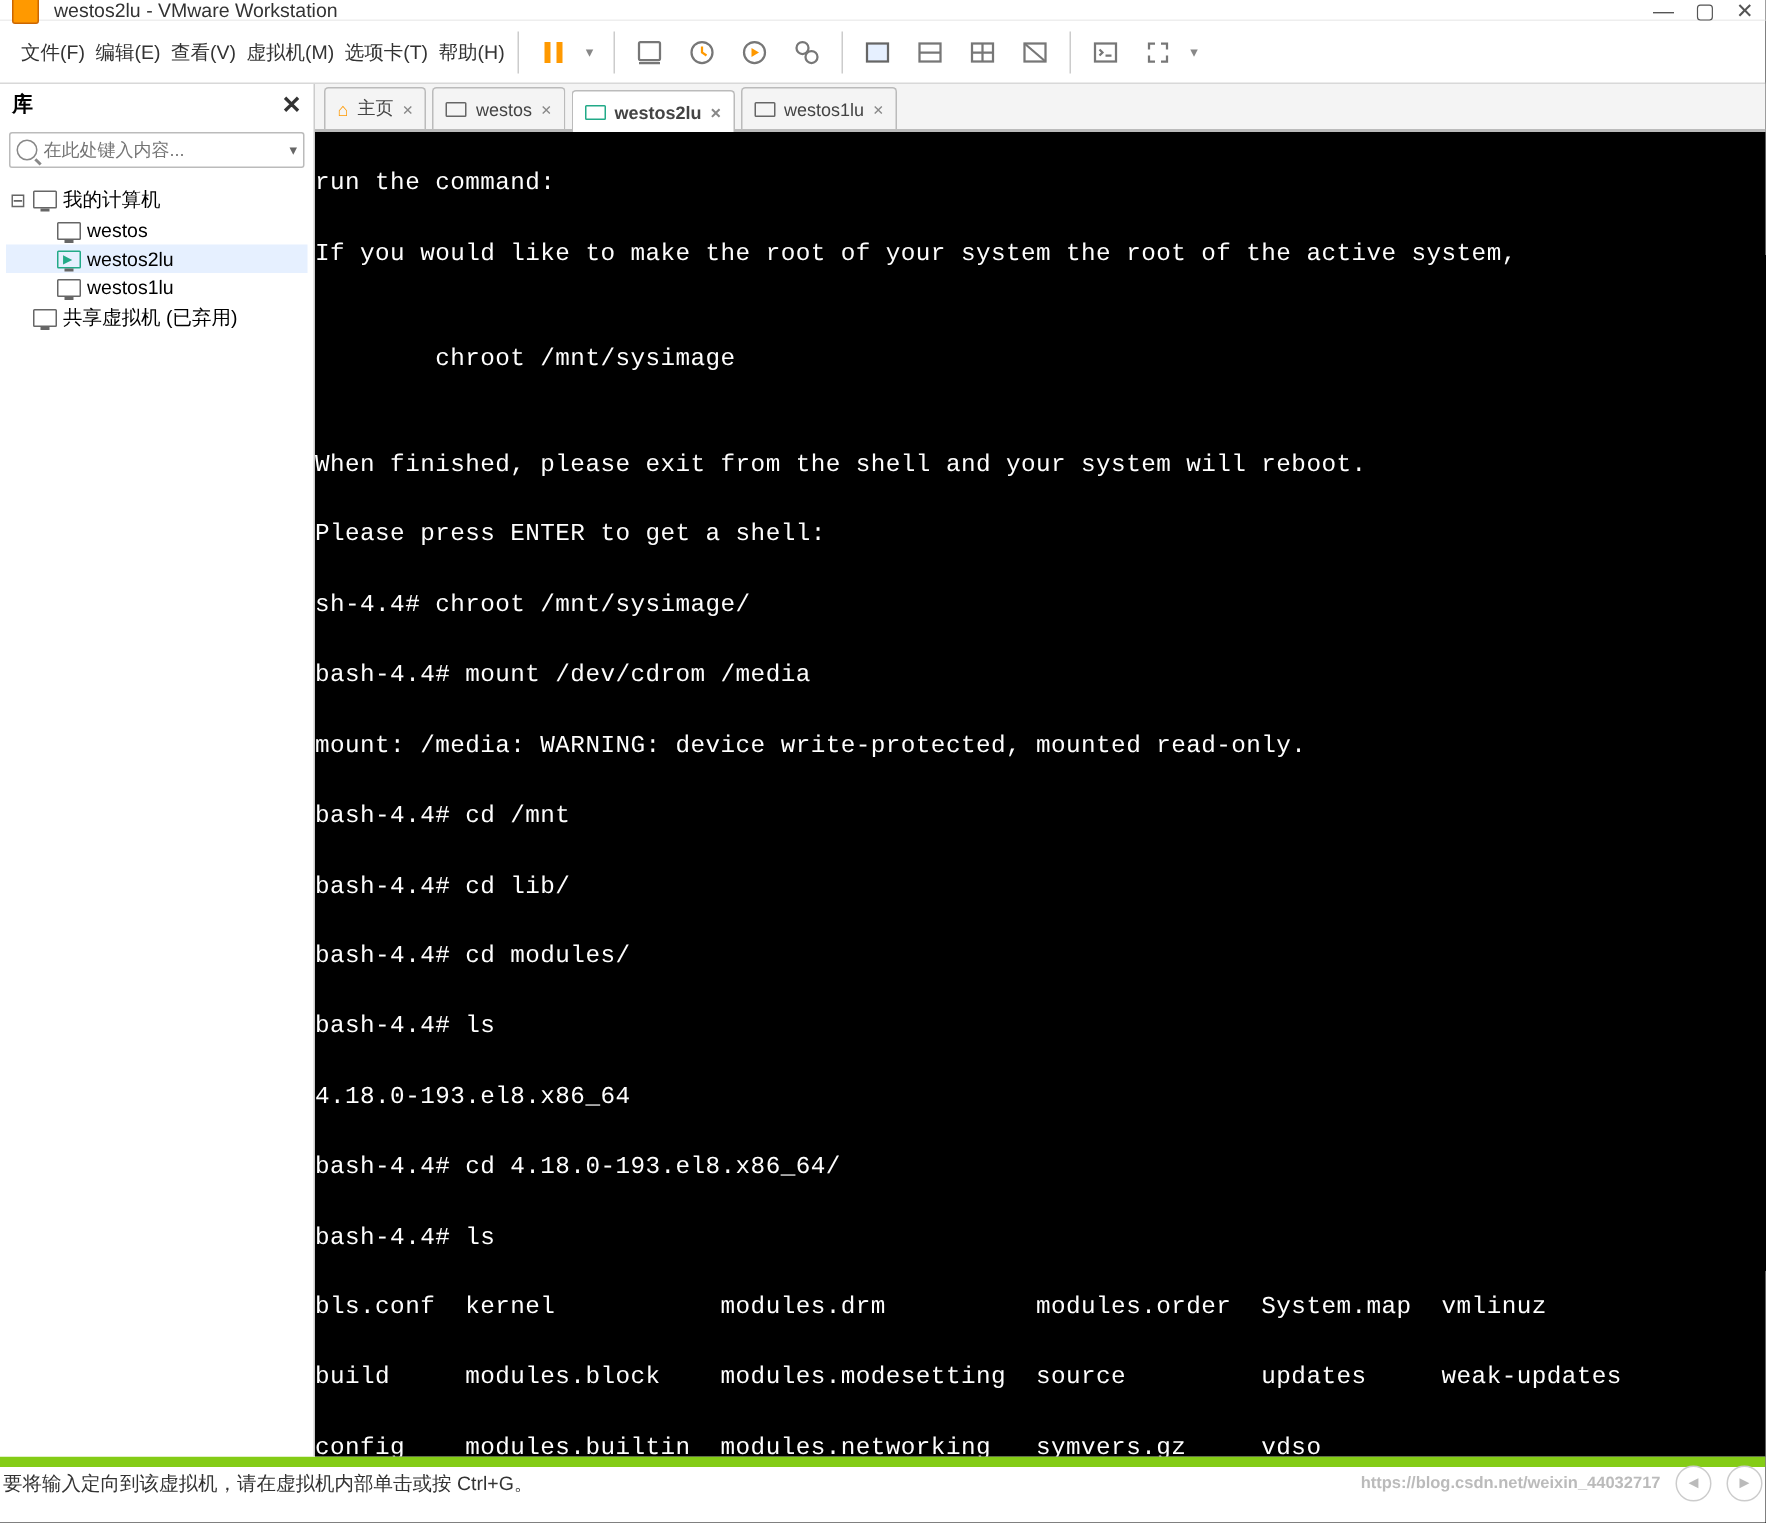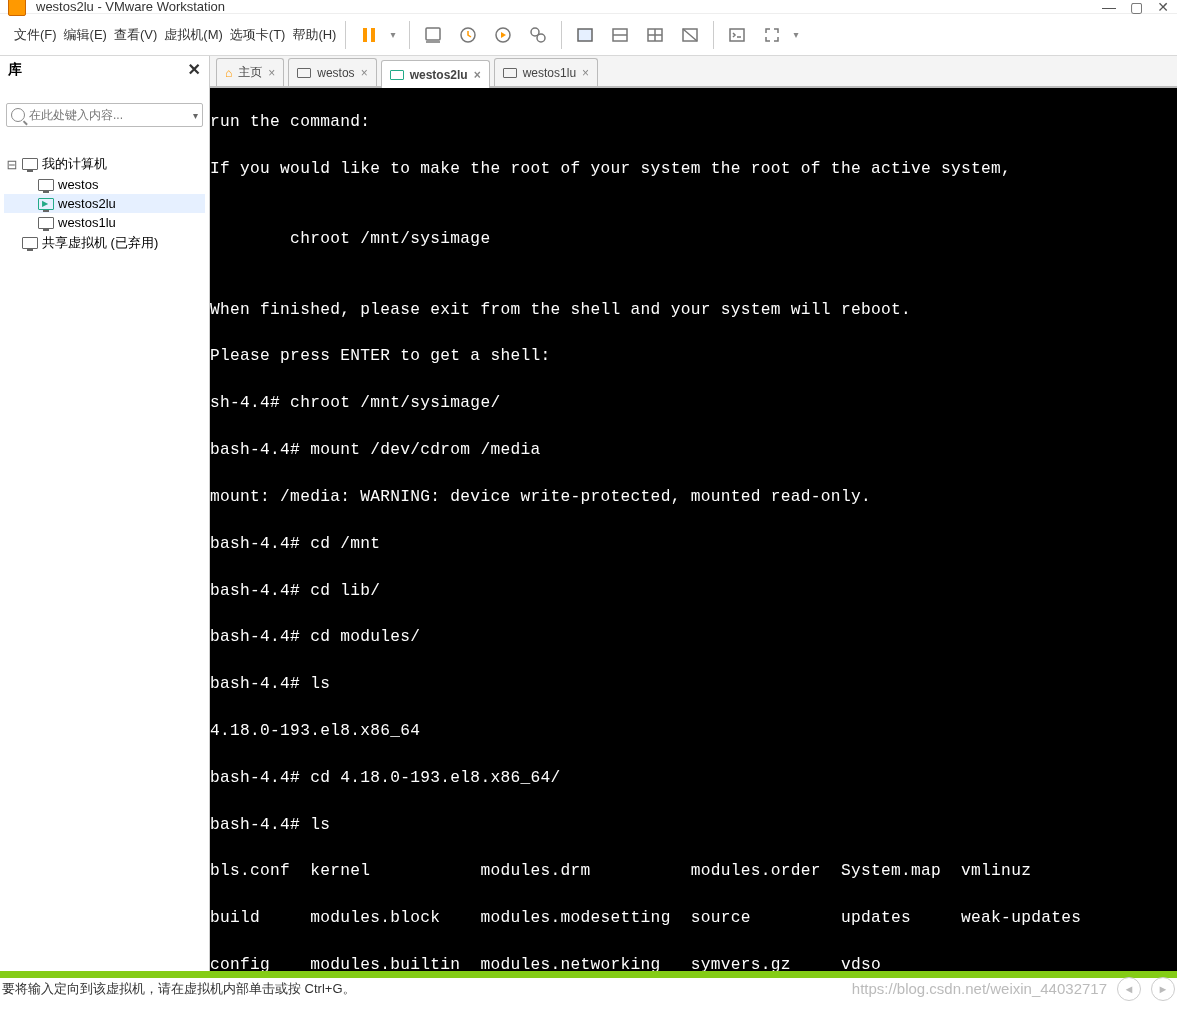--- a/index.html
+++ b/index.html
@@ -22,21 +22,21 @@
 .menubar .pause svg rect { fill: #f90; }
 .menubar .dropdown-caret { width: 10px; font-size: 10px; color: #888; }
 
 
 .mainrow { display: flex; height: calc(100% - 30px - 42px - 28px); }
 
 
 .sidebar { width: 210px; background: #fff; border-right: 1px solid #ccc; display: flex; flex-direction: column; }
 .sidebar .lib-hdr { display: flex; align-items: center; justify-content: space-between; padding: 4px 8px; font-weight: bold; font-size: 14px; }
 .sidebar .lib-hdr span.close { cursor: pointer; font-size: 16px; color: #333; }
-.sidebar .search { margin: 20px 6px; display: flex; align-items: center; border: 1px solid #bbb; border-radius: 2px; height: 24px; padding: 0 4px; }
+.sidebar .search { margin: 4px 6px; display: flex; align-items: center; border: 1px solid #bbb; border-radius: 2px; height: 24px; padding: 0 4px; }
 .sidebar .search .mag { width: 14px; height: 14px; border: 1.5px solid #888; border-radius: 50%; position: relative; }
 .sidebar .search .mag::after { content: ""; position: absolute; width: 5px; height: 1.5px; background: #888; bottom: -2px; right: -4px; transform: rotate(45deg); }
 .sidebar .search input { border: none; outline: none; flex: 1; margin-left: 4px; color: #777; font-size: 12px; }
 .sidebar .search .caret { color: #666; font-size: 10px; cursor: pointer; }
 .sidebar .tree { padding: 6px 4px; font-size: 13px; }
 .sidebar .tree .node { display: flex; align-items: center; gap: 4px; padding: 2px 2px; cursor: pointer; white-space: nowrap; }
 .sidebar .tree .indent1 { padding-left: 34px; }
 .sidebar .tree .toggle { width: 12px; color: #666; text-align: center; }
 .sidebar .tree .mon { width: 16px; height: 12px; border: 1.2px solid #666; border-radius: 1px; position: relative; }
 .sidebar .tree .mon::after { content: ""; position: absolute; width: 6px; height: 2px; background: #666; bottom: -3px; left: 4px; }
@@ -53,21 +53,21 @@
 .tabbar .tab.running .mon-sm { border-color: #2a8; }
 .tabbar .tab .home { color: #f90; }
 
 
 .content { flex: 1; display: flex; flex-direction: column; min-width: 0; }
 .terminal { flex: 1; background: #000; color: #fefefe; font-family: "Consolas", "Courier New", monospace; font-size: 16.2px; line-height: 23.4px; white-space: pre; overflow: hidden; position: relative; letter-spacing: 0.3px; }
 .terminal .line { white-space: pre; }
 
 
 .footer { height: 28px; display: flex; align-items: center; padding: 0 2px; font-size: 13px; color: #333; border-top: 7px solid #84cc16; justify-content: space-between; }
-.footer .watermark { color: #bbb; font-size: 15px; }
+.footer .watermark { color: #bbb; font-size: 11px; font-weight: bold; }
 .footer .pager { display: flex; gap: 10px; align-items: center; color: #bbb; }
 .footer .pager .circ { width: 24px; height: 24px; border: 1px solid #ccc; border-radius: 50%; display: flex; align-items: center; justify-content: center; font-size: 11px; }
 </style>
 </head>
 <body>
 
 <div class="titlebar">
   <div class="app-icon"></div>
   <div class="title">westos2lu - VMware Workstation</div>
   <div class="win-btns">

